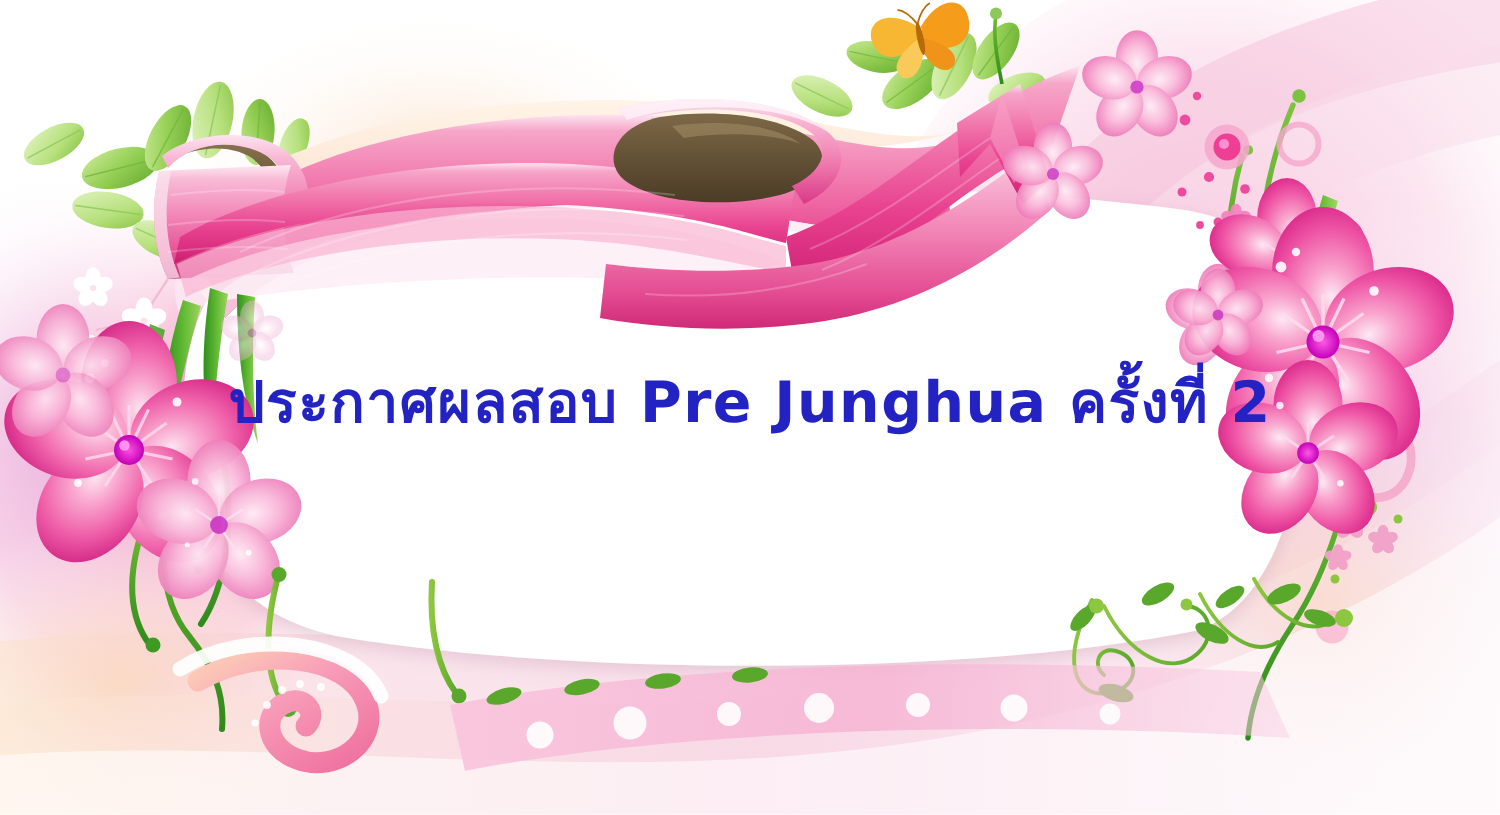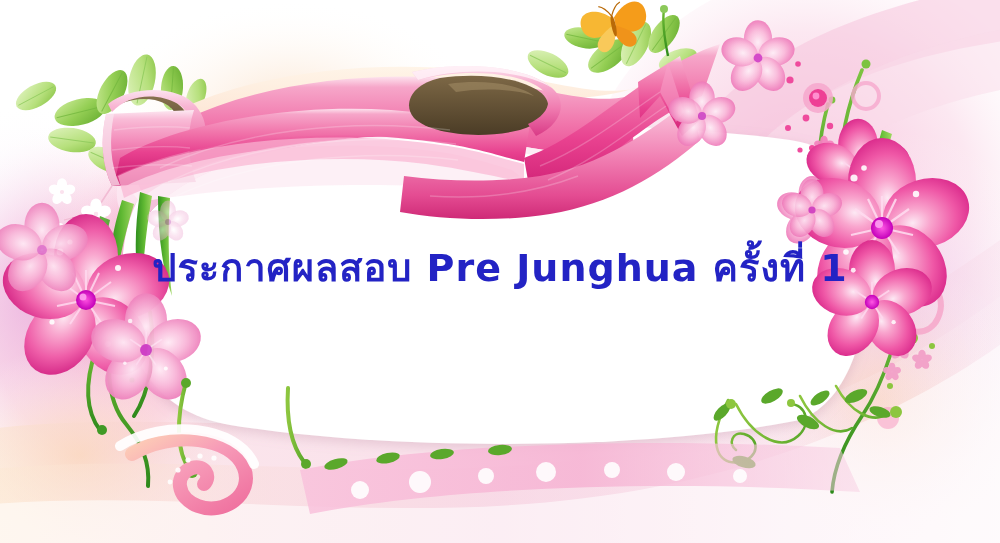--- a/index.html
+++ b/index.html
@@ -827,16 +827,16 @@
         <circle cx="16" cy="-2" r="2.6"></circle>
           <circle cx="26" cy="-12" r="2.6"></circle>
         <circle cx="38" cy="-16" r="2.6"></circle>
           <circle cx="52" cy="-14" r="2.6"></circle>
         <circle cx="8" cy="10" r="2.4"></circle>
       </g>
     </g>
   </svg>
 
   <div id="title-wrap">
-    <span id="title" style="color: rgb(35, 35, 196);">ประกาศผลสอบ Pre Junghua ครั้งที่ 1</span>
+    <span id="title" style="color: rgb(35, 35, 196);">ประกาศผลสอบ Pre Junghua ครั้งที่ 2</span>
   </div>
 
 </div>
 
 </body></html>

